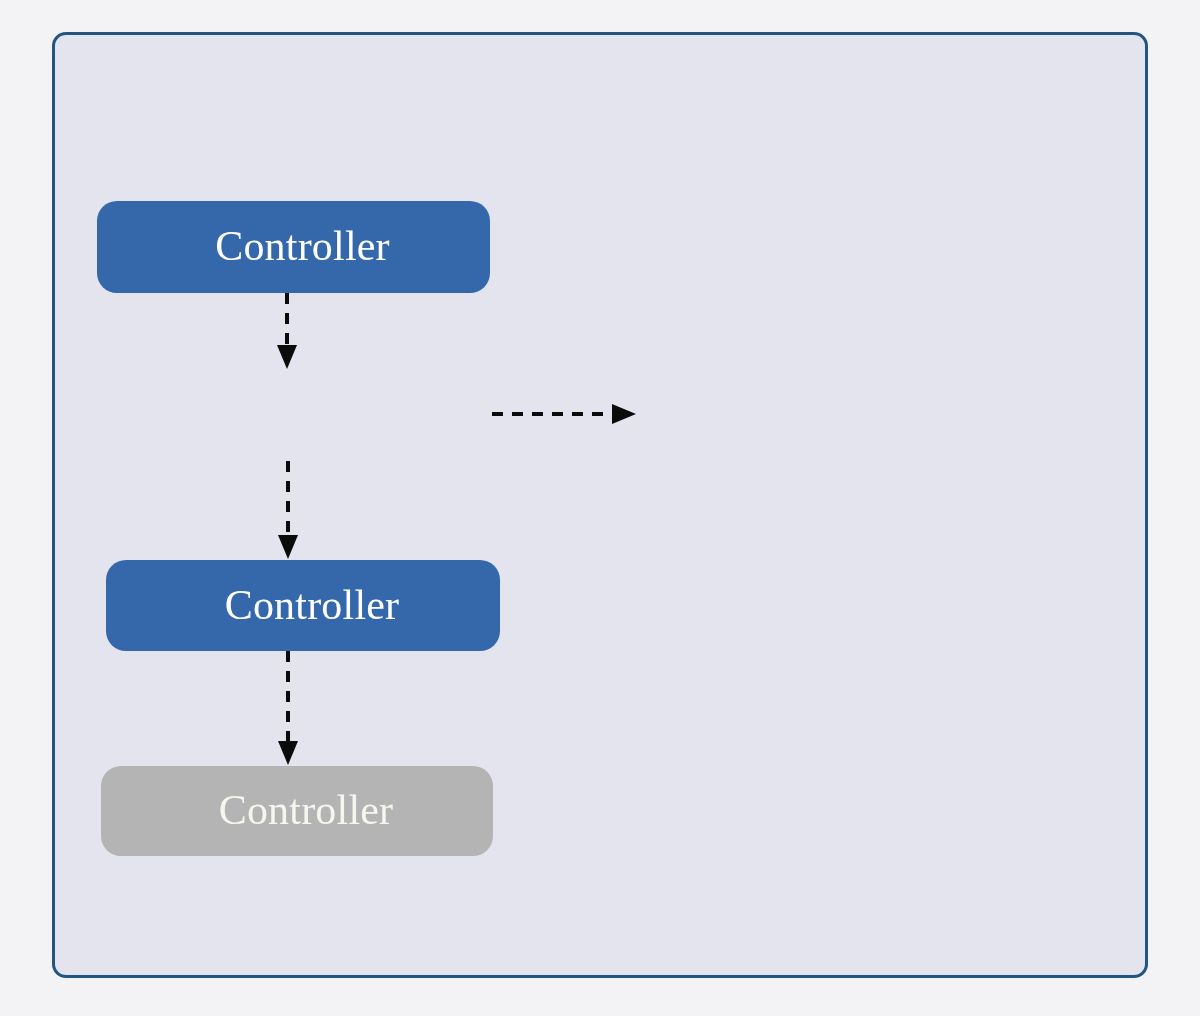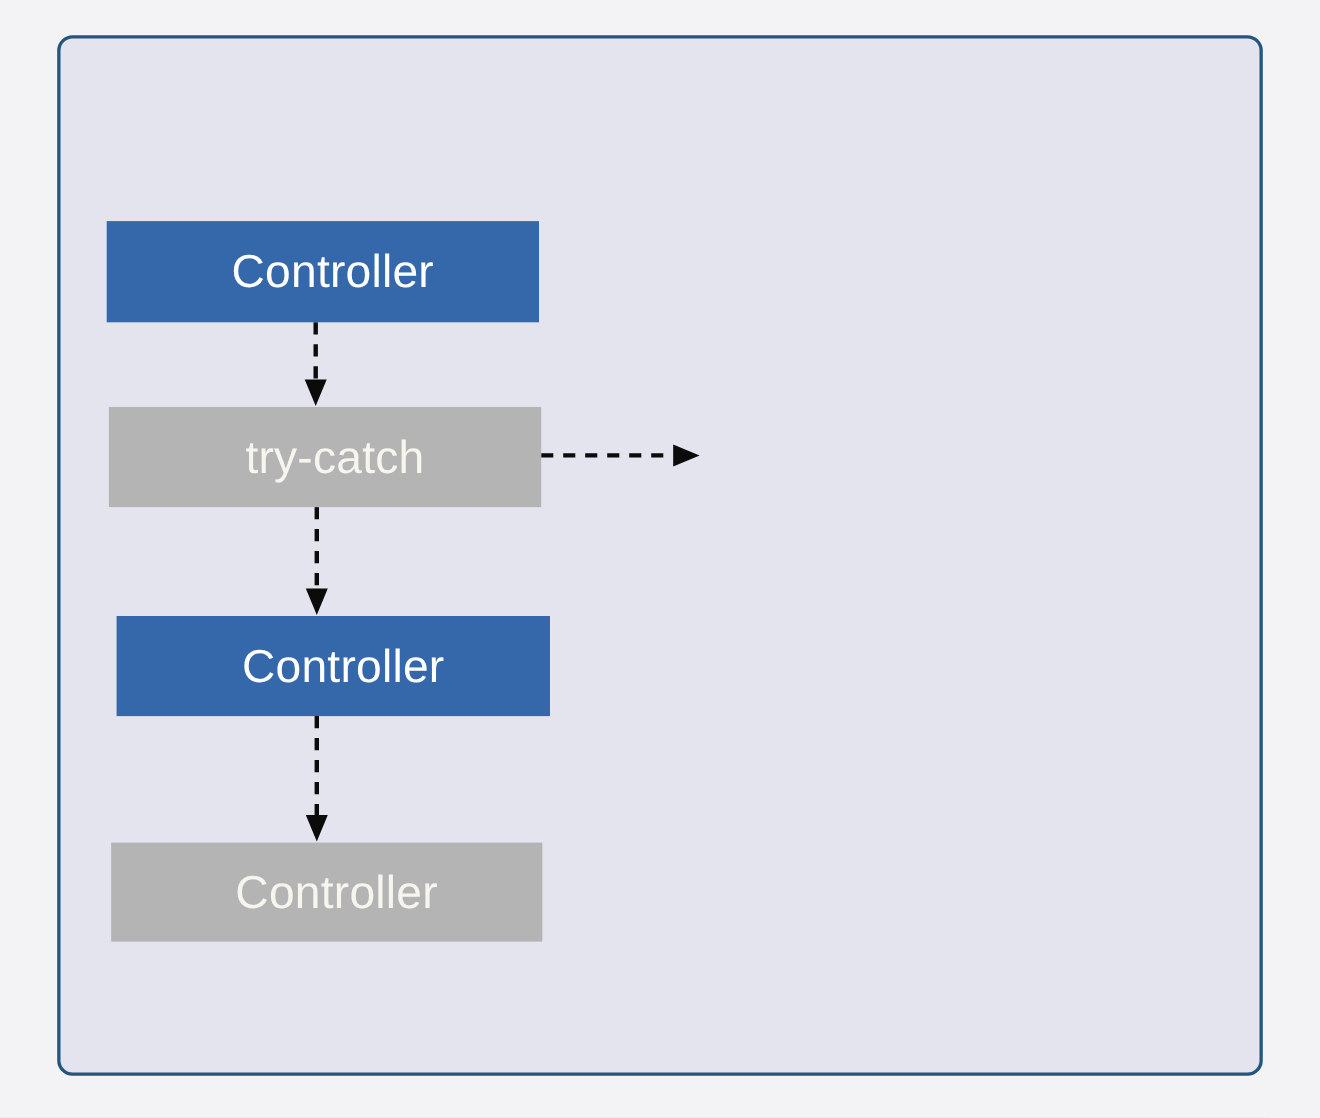--- a/index.html
+++ b/index.html
@@ -34,27 +34,28 @@
     box-sizing: border-box;
     background: #e3e4ee;
     border: 3px solid #23557f;
     border-radius: 14px;
   }
 
   
   .node {
     position: absolute;
     box-sizing: border-box;
-    border-radius: 0;
+    border-radius: 20px;
     display: flex;
     align-items: center;
     justify-content: center;
     text-align: center;
     line-height: 1.22;
     letter-spacing: 0.2px;
+    font-family: Liberation Serif, serif;
     -webkit-font-smoothing: antialiased;
   }
   .node .node-label {
     display: block;
     white-space: pre-line;
     padding-left: 18px;
   }
   .node.blue {
     background: #3568ab;
     color: #ffffff;
@@ -136,23 +137,20 @@
     <g>
       <path class="edge-path" d="M 492 414 L 612 414"></path>
       <polygon class="edge-head" points="636,414 612,404 612,424"></polygon>
     </g>
   </svg>
 
   <div class="node blue" id="node-controller-1">
     <span class="node-label">Controller</span>
   </div>
 
-  <div class="node gray" id="node-trycatch">
-    <span class="node-label">try-catch</span>
-  </div>
 
   <div class="node blue" id="node-controller-2">
     <span class="node-label">Controller</span>
   </div>
 
   <div class="node gray" id="node-controller-3">
     <span class="node-label">Controller</span>
   </div>
 
 

